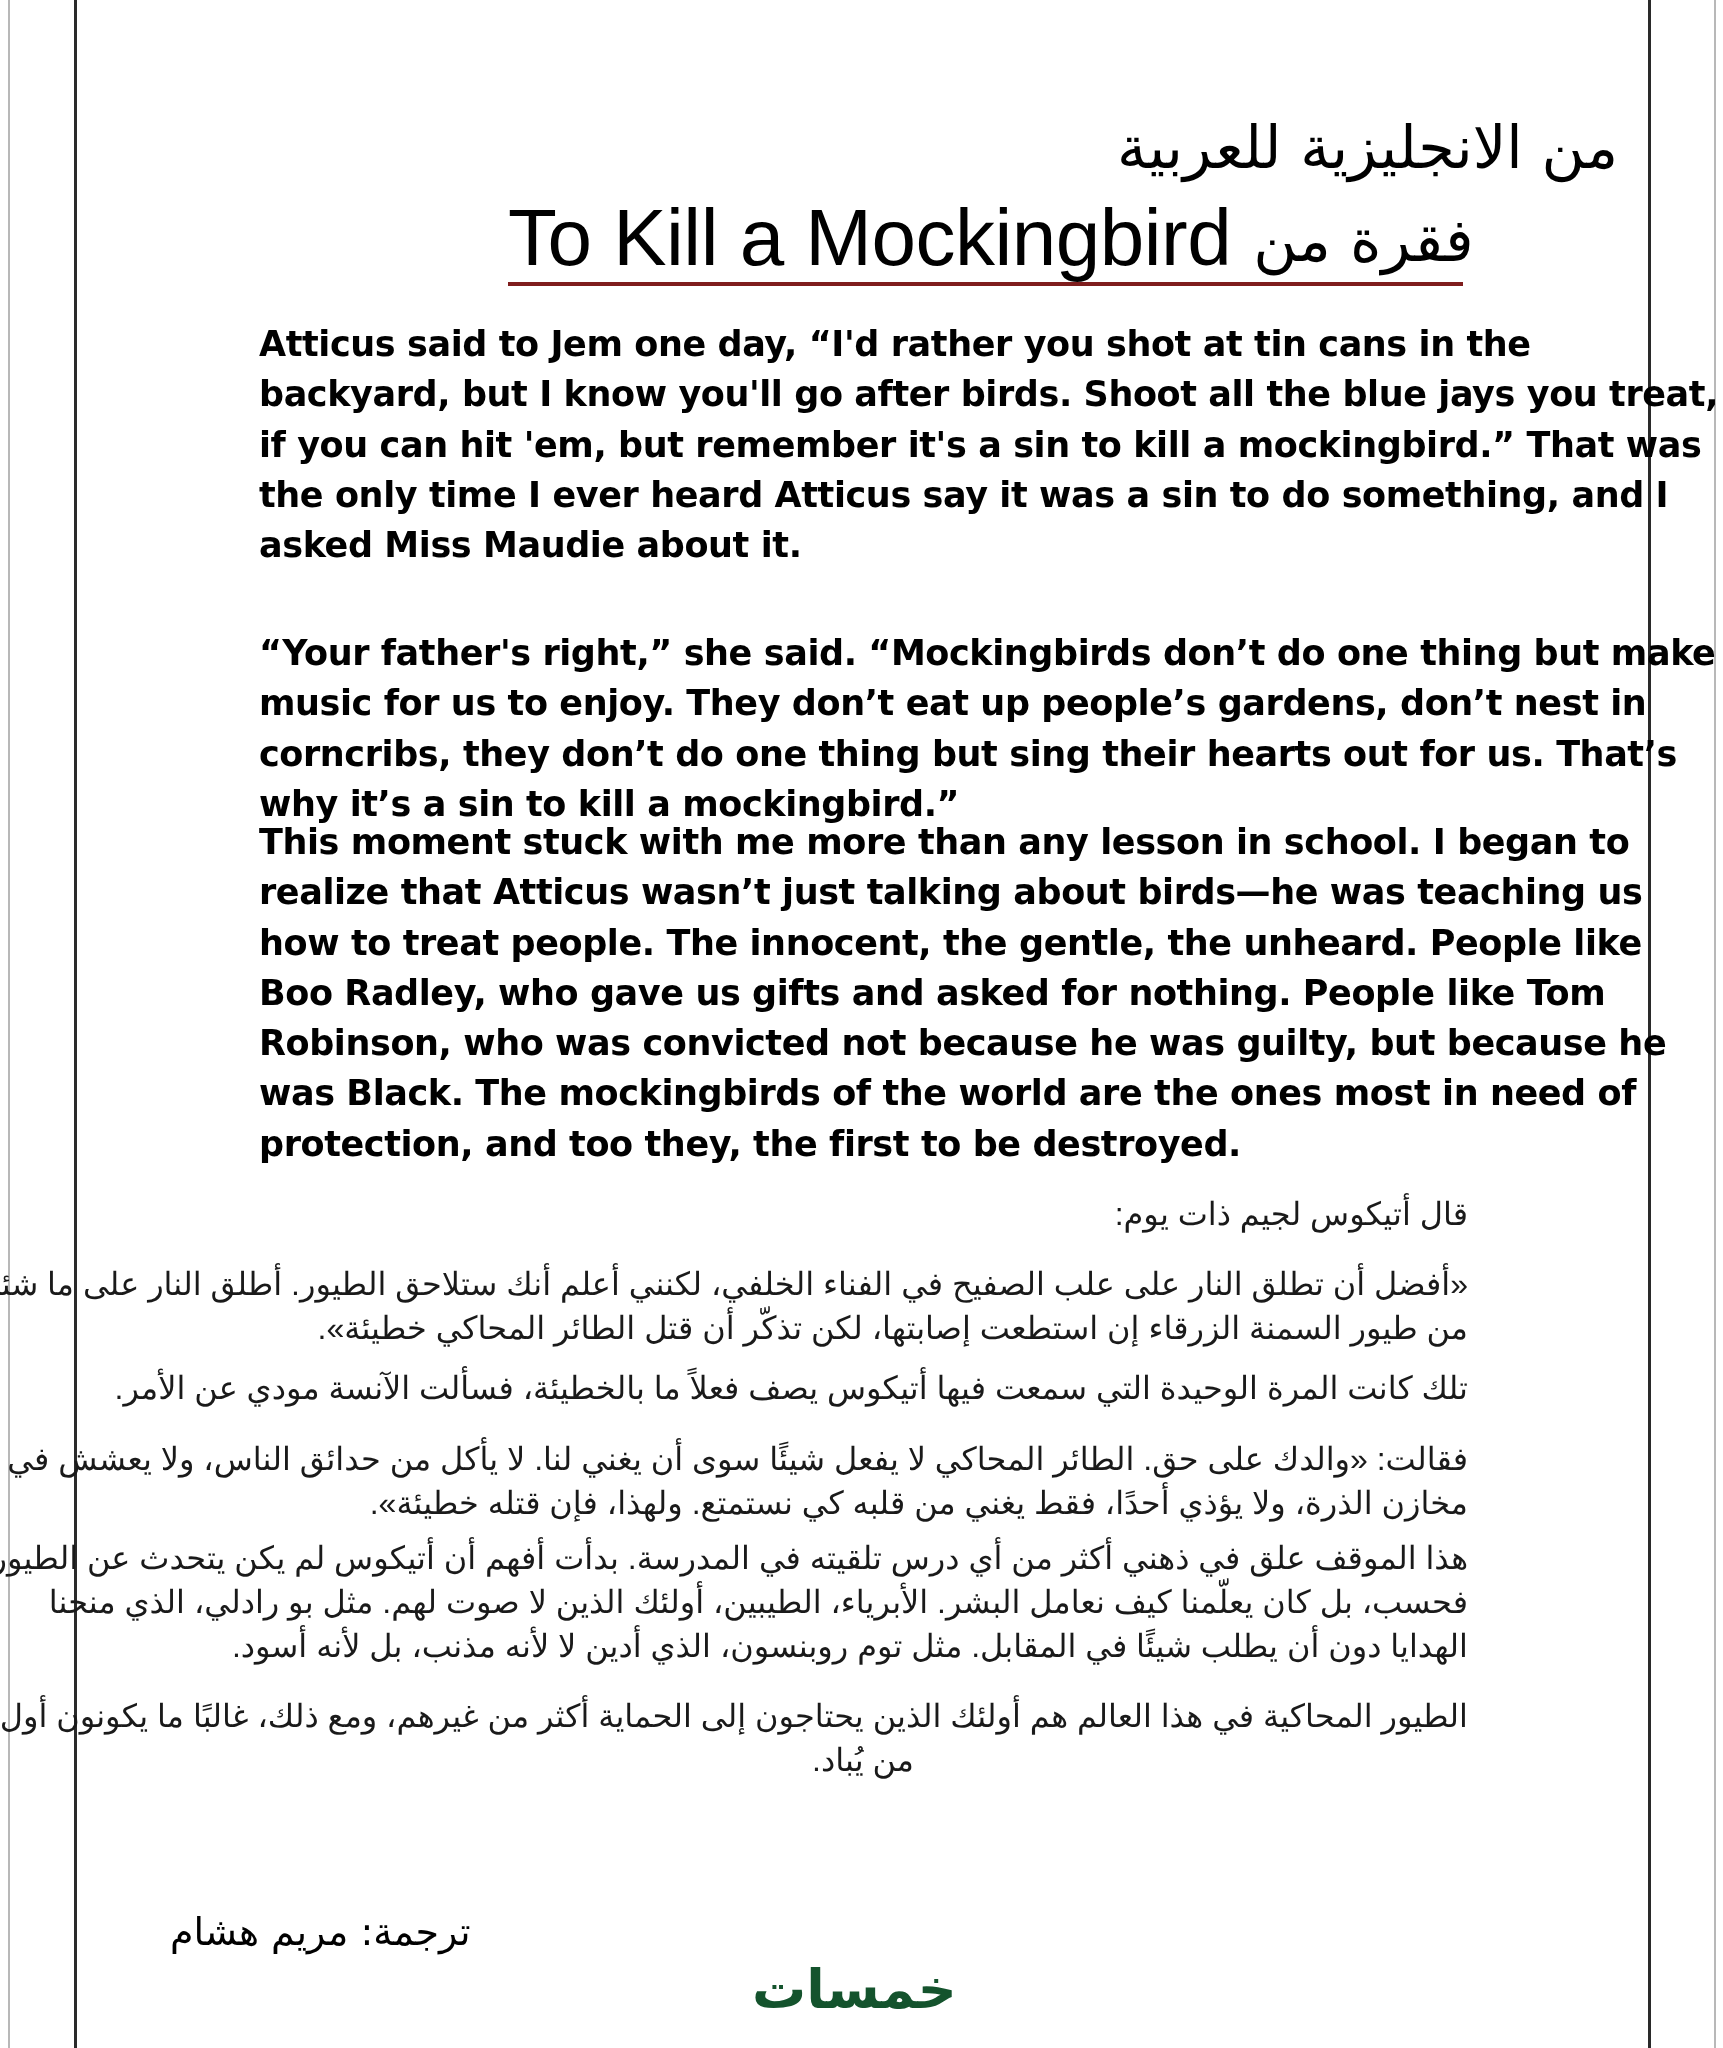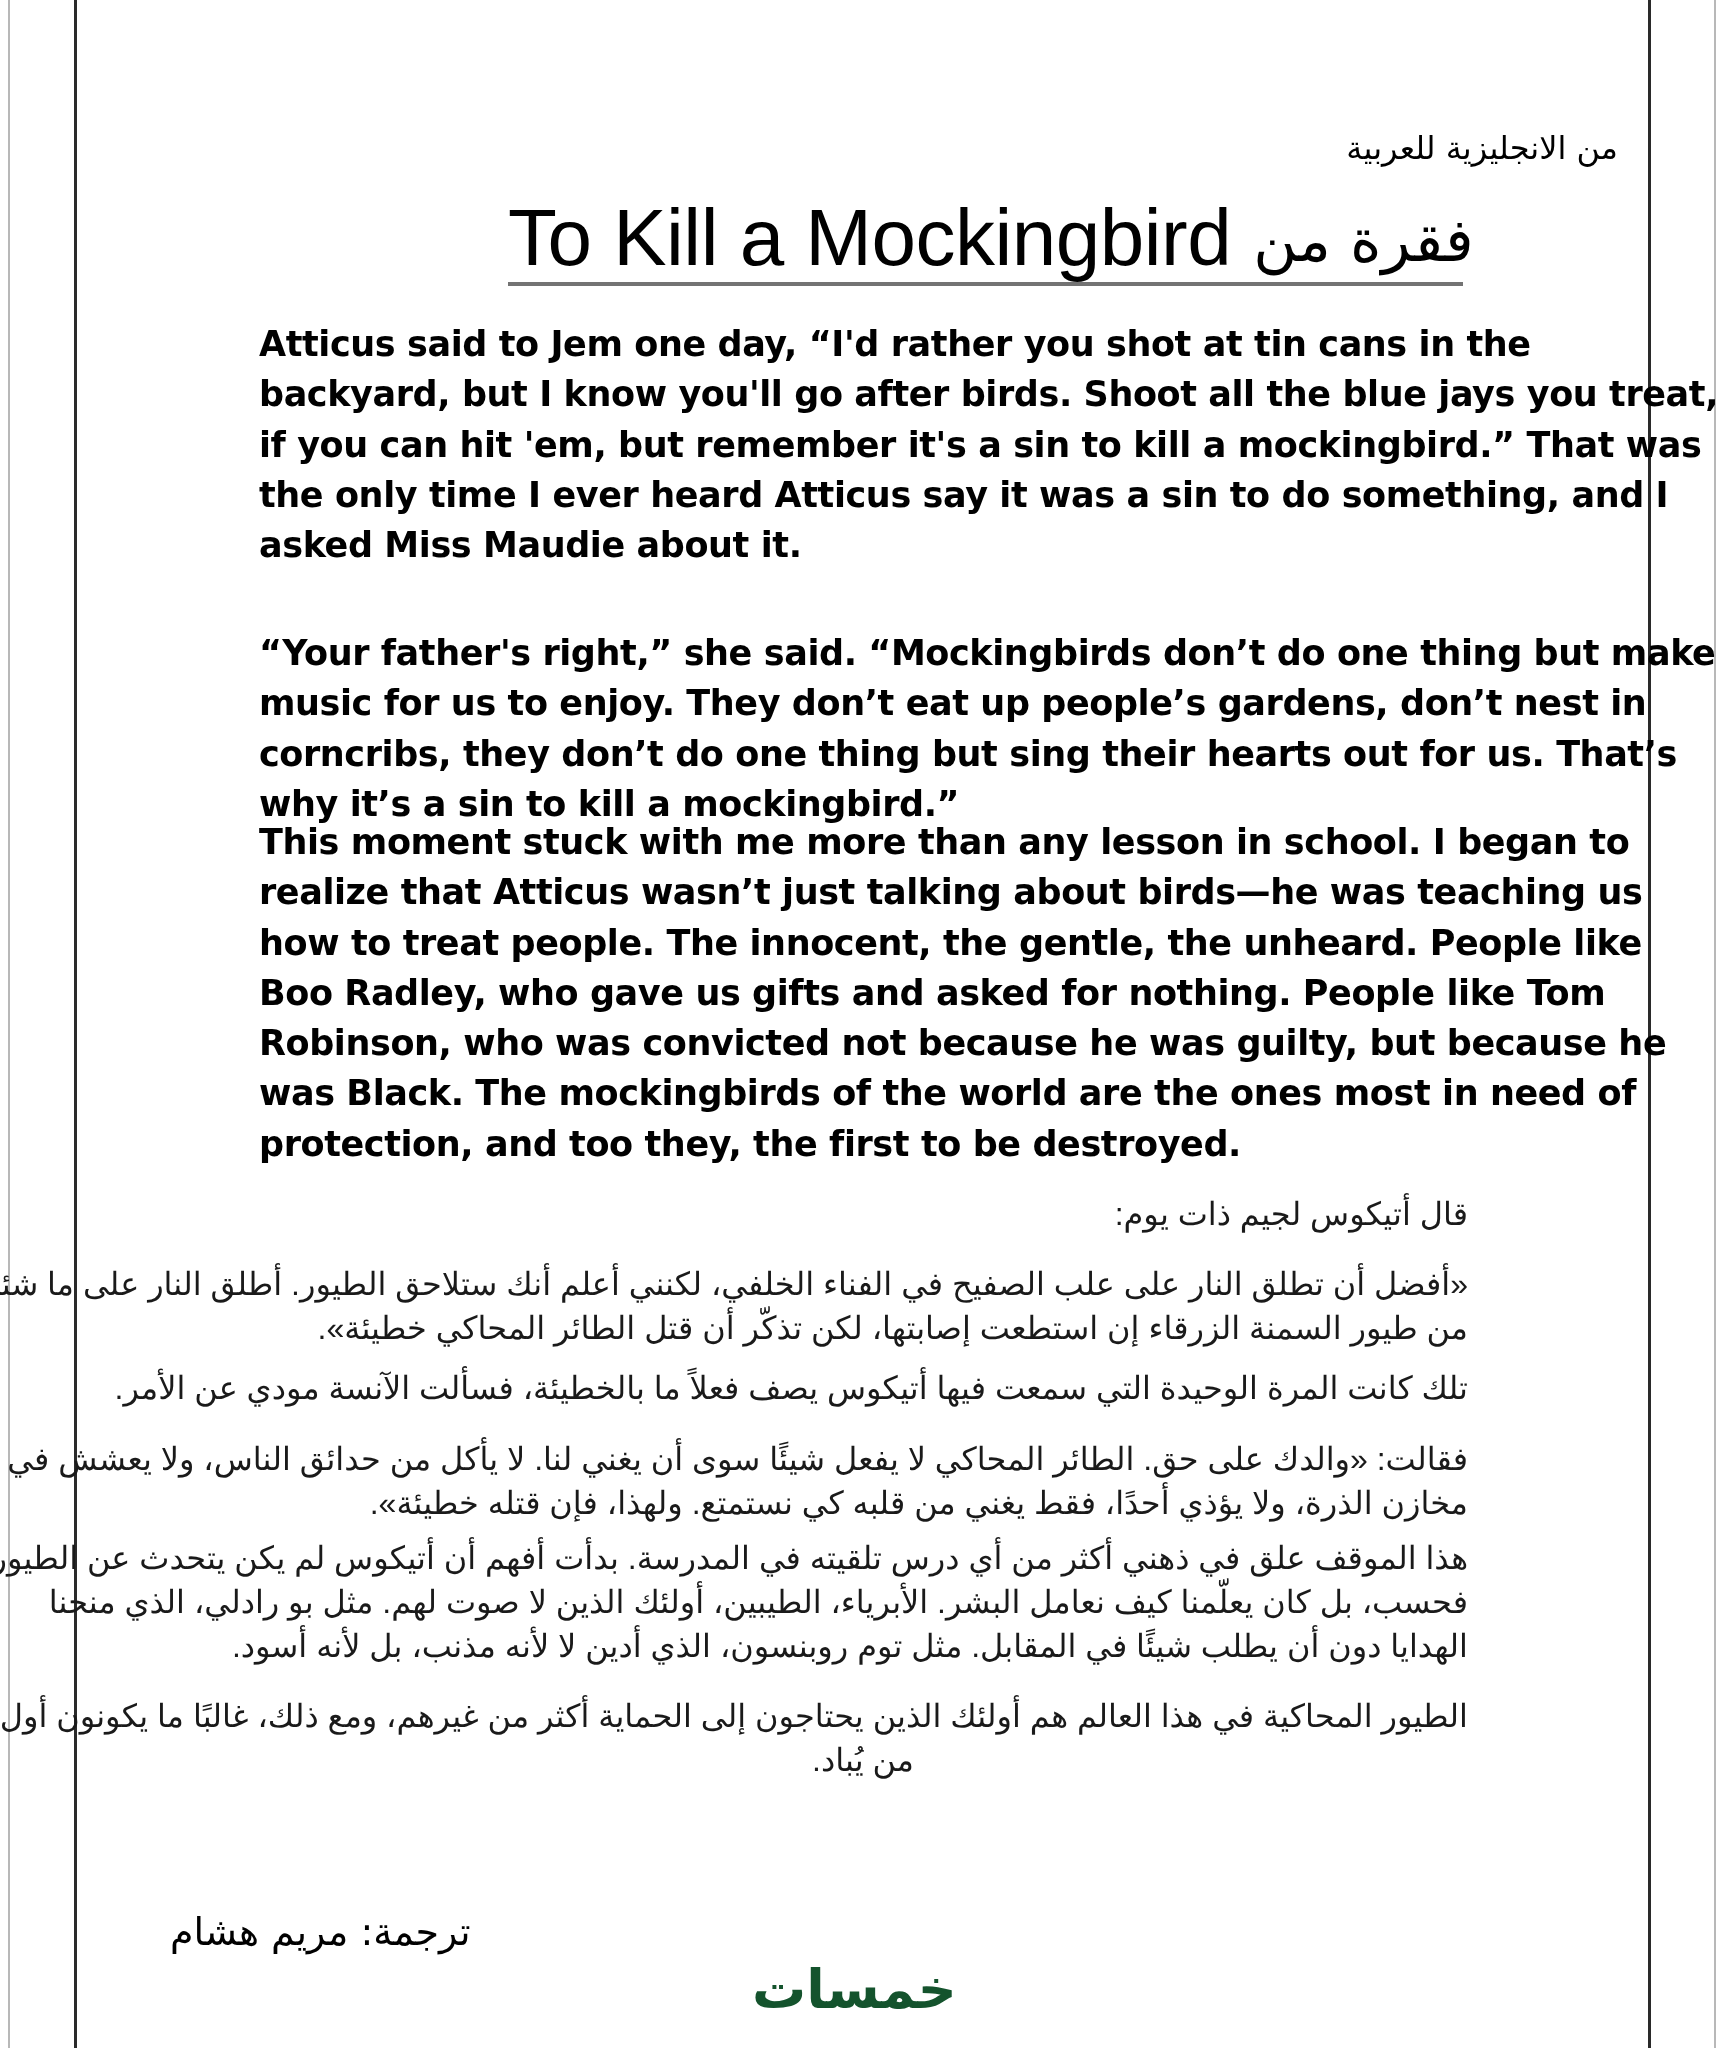--- a/index.html
+++ b/index.html
@@ -2,23 +2,23 @@
 <html><head>
 <meta charset="utf-8">
 <style>
   html, body { margin:0; padding:0; background:#ffffff; }
   body { width:1723px; height:2048px; position:relative; overflow:hidden; font-family:"DejaVu Sans", sans-serif; color:#000; }
   .edge-left-outer { position:absolute; left:8px; top:0; width:2px; height:2048px; background:#b8b8b8; }
   .edge-left-inner { position:absolute; left:74px; top:0; width:3px; height:2048px; background:#2a2a2a; }
   .edge-right-inner { position:absolute; left:1648px; top:0; width:3px; height:2048px; background:#2a2a2a; }
   .edge-right-outer { position:absolute; left:1714px; top:0; width:2px; height:2048px; background:#b8b8b8; }
 
-  .subtitle { position:absolute; right:105px; top:118px; font-size:32px; direction:rtl; font-family:"DejaVu Sans", sans-serif; line-height:60px; }
+  .subtitle { position:absolute; right:105px; top:118px; font-size:59px; direction:rtl; font-family:"DejaVu Sans", sans-serif; line-height:60px; }
 
-  .title { position:absolute; left:508px; top:196px; width:955px; height:86px; border-bottom:4px solid #737373; white-space:nowrap; font-family:"Liberation Sans", sans-serif; font-size:80px; line-height:84px; letter-spacing:-0.5px; }
+  .title { position:absolute; left:508px; top:196px; width:955px; height:86px; border-bottom:4px solid #7f1d1d; white-space:nowrap; font-family:"Liberation Sans", sans-serif; font-size:80px; line-height:84px; letter-spacing:-0.5px; }
   .title .en { display:inline-block; }
   .title .ar { display:inline-block; font-family:"DejaVu Sans", sans-serif; font-size:60px; margin-left:22px; vertical-align:4px; }
 
   .en-block { position:absolute; left:259px; width:1220px; font-family:"DejaVu Sans", sans-serif; font-weight:bold; font-size:35px; letter-spacing:-0.4px; line-height:50.3px; white-space:nowrap; }
   .en-line { display:block; }
   #en-p1 { top:319px; }
   #en-p2 { top:616px;margin-top:12px; }
   #en-p3 { top:817px; }
 
   .ar-block { position:absolute; right:255px; width:1210px; direction:rtl; text-align:right; font-family:"Liberation Sans", sans-serif; font-size:32px; line-height:44px; color:#1a1a1a; white-space:nowrap; }

